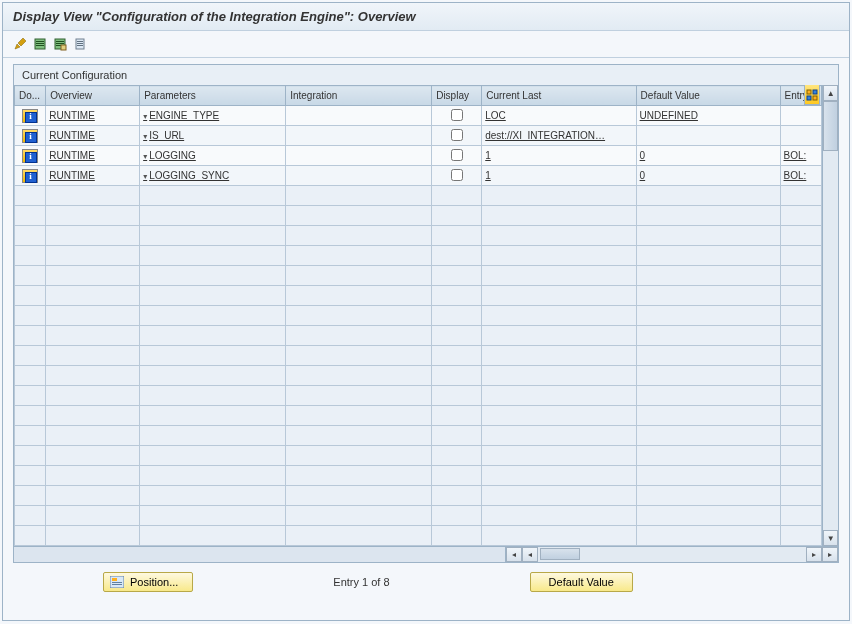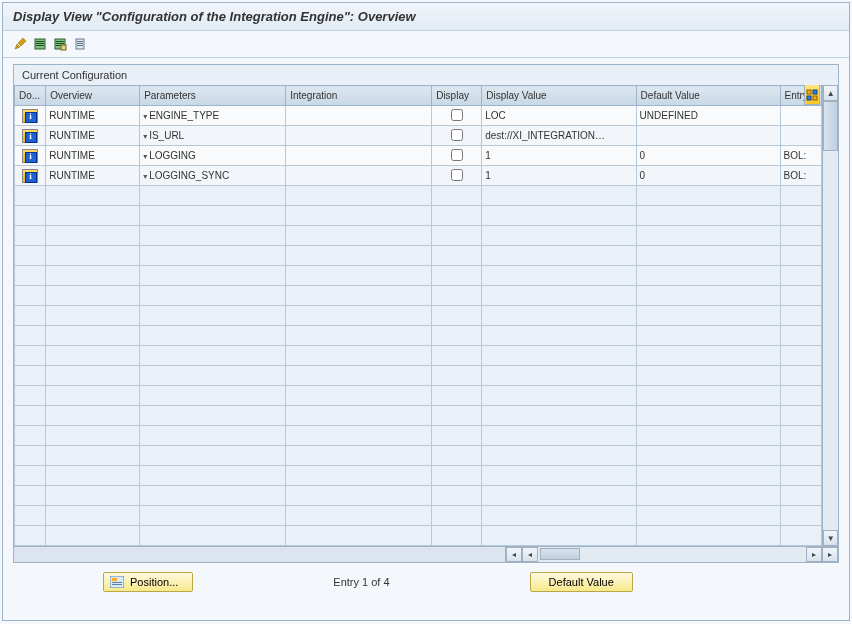--- a/index.html
+++ b/index.html
@@ -15,21 +15,21 @@
     
     .watermark { position: absolute; top: 36px; left: 240px; color: rgba(200, 180, 160, 0.4); font-size: 20px; pointer-events: none; z-index: 100; font-family: Georgia, serif; }
     
     .grid-panel { margin: 6px 10px 0 10px; border: 1px solid #9db3c7; background: #eaf0f7; }
     .grid-title { font-size: 11px; color: #333; padding: 4px 8px; background: #e8eff6; }
     
     .grid-wrapper { position: relative; display: flex; }
     .grid-table { border-collapse: collapse; width: 100%; table-layout: fixed; }
     .grid-table th { border: 1px solid #9db3c7; background: linear-gradient(to bottom, #dce7f0, #c8d8e6); font-size: 10px; color: #333; padding: 3px 4px; text-align: left; font-weight: normal; height: 20px; overflow: hidden; white-space: nowrap; text-overflow: ellipsis; }
     .grid-table td { border: 1px solid #b8c8d8; background: #eaf0f7; font-size: 10px; color: #333; padding: 2px 3px; height: 20px; white-space: nowrap; overflow: hidden; text-overflow: ellipsis; }
-    .grid-table tr.data-row td { background: #f8fafc; }
+    .grid-table tr.data-row td { background: #f8fafc; text-decoration: underline; }
     .grid-table tr.data-row:nth-child(even) td { background: #f2f6fa; }
     
     .doc-cell { text-align: center; padding: 0 !important; }
     .doc-icon { display: inline-block; width: 16px; height: 14px; background: linear-gradient(to bottom, #ffd966, #f0b800); border: 1px solid #888; position: relative; vertical-align: middle; }
     .doc-icon::before { content: ""; position: absolute; left: 2px; top: 2px; width: 10px; height: 9px; background: #2060d0; border: 1px solid #003090; }
     .doc-icon::after { content: "i"; position: absolute; left: 6px; top: 1px; color: white; font-size: 9px; font-weight: bold; font-family: Georgia, serif; }
     
     .dropdown-indicator { color: #555; font-size: 8px; margin-right: 2px; vertical-align: middle; }
     
     .checkbox-cell { text-align: center; }
@@ -110,21 +110,21 @@
           <col style="width:138px">
             <col style="width:40px">
         </colgroup>
         <thead>
           <tr>
             <th>Do...</th>
             <th>Overview</th>
             <th>Parameters</th>
             <th>Integration</th>
             <th>Display</th>
-            <th>Display Value</th>
+            <th>Current Last</th>
             <th>Default Value</th>
             <th>Entry</th>
           </tr>
         </thead>
         <tbody>
           <tr class="data-row">
             <td class="doc-cell"><span class="doc-icon"></span></td>
             <td>RUNTIME</td>
             <td><span class="dropdown-indicator">▾</span><span>ENGINE_TYPE</span></td>
             <td></td>
@@ -380,19 +380,19 @@
       <span class="footer-btn-icon">
         <svg viewBox="0 0 14 12">
             <rect x="0" y="0" width="14" height="12" fill="#d8e8f8" stroke="#6080a0"></rect>
             <rect x="2" y="2" width="5" height="3" fill="#ffb020"></rect>
             <rect x="2" y="6" width="10" height="1" fill="#6080a0"></rect>
             <rect x="2" y="8" width="10" height="1" fill="#6080a0"></rect>
           </svg>
       </span>
       <span>Position...</span>
     </button>
-    <span class="footer-text">Entry 1 of 4</span>
+    <span class="footer-text">Entry 1 of 8</span>
     <span class="footer-spacer"></span>
     <button class="footer-btn simple">
       <span>Default Value</span>
     </button>
   </div>
 </div>
 
 </body></html>

